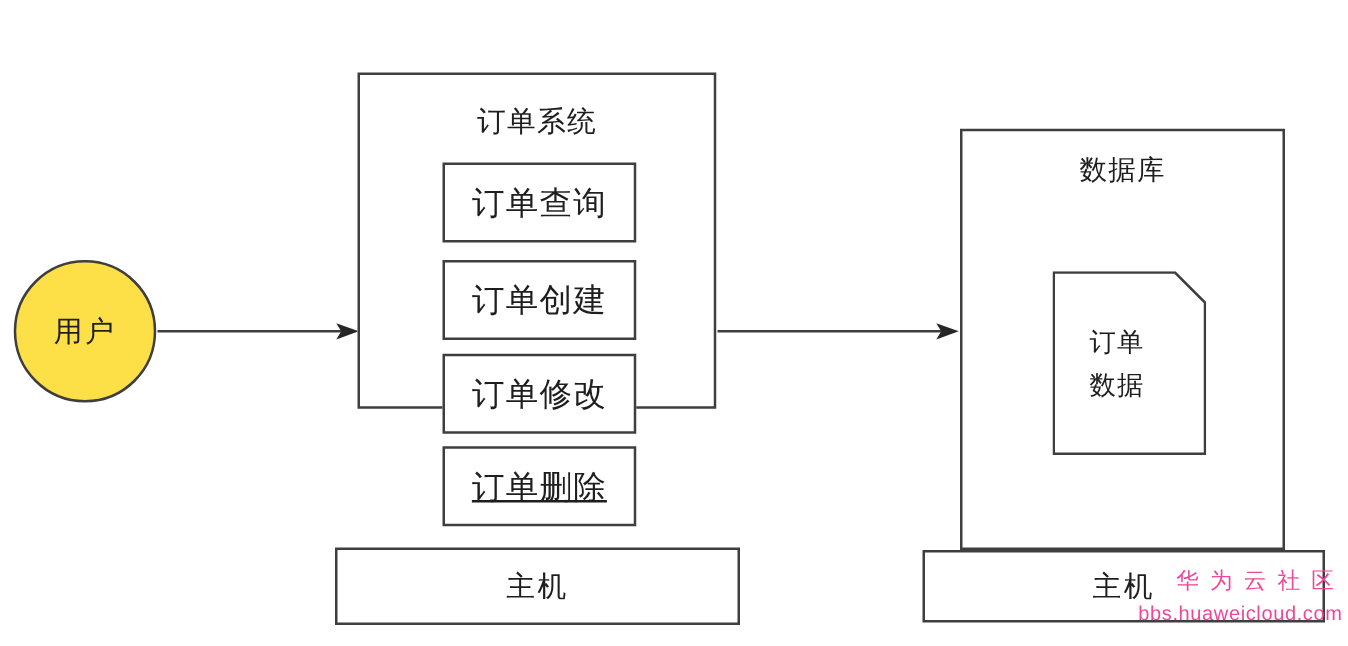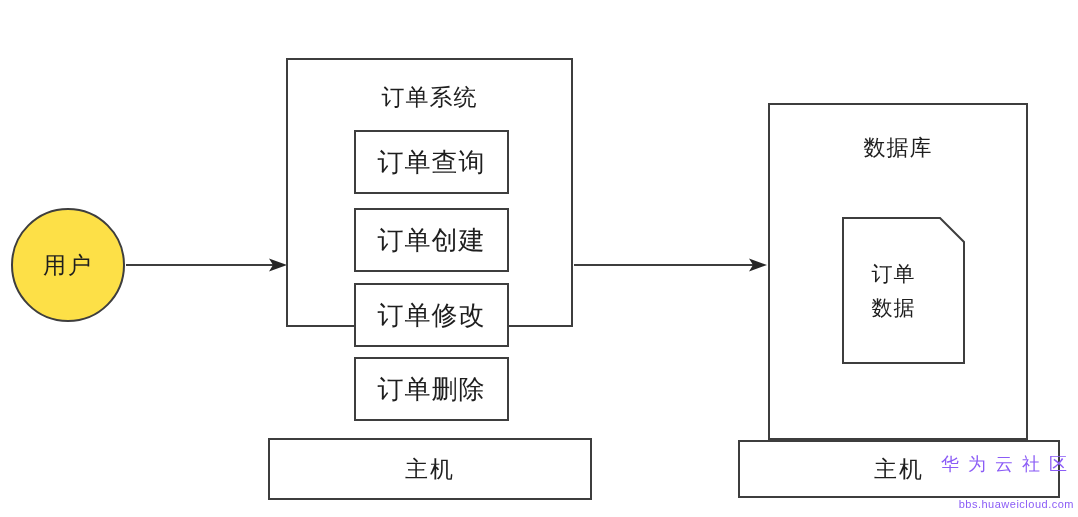--- a/index.html
+++ b/index.html
@@ -58,21 +58,21 @@
     width: 155px; height: 64px;
     border: 2px solid #3e3e3e;
     display: flex; align-items: center; justify-content: center;
     font-size: 26px;
     letter-spacing: 1px;
     background: #ffffff;
   }
   .module-0 { top: 70px; }
   .module-1 { top: 148px; }
   .module-2 { top: 223px; }
-  .module-3 { top: 297px; }
+  .module-3 { top: 297px; text-decoration: underline; }
 
   
   .host-box {
     border: 2px solid #3e3e3e;
     display: flex; align-items: center; justify-content: center;
     font-size: 23px;
     letter-spacing: 2px;
     background: #ffffff;
   }
   .host-left  { left: 268px; top: 438px; width: 324px; height: 62px; }
@@ -80,21 +80,21 @@
 
   
   .db-box {
     left: 768px; top: 103px;
     width: 260px; height: 337px;
     border: 2px solid #3e3e3e;
     background: #ffffff;
   }
   .db-title {
     position: absolute;
-    left: 0; top: 28px; width: 100%;
+    left: 0; top: 16px; width: 100%;
     text-align: center;
     font-size: 22px;
     letter-spacing: 1px;
   }
   .doc-shape {
     position: absolute;
     left: 72px; top: 112px;
     width: 123px; height: 147px;
   }
   .doc-label {
@@ -107,32 +107,32 @@
     line-height: 34px;
     letter-spacing: 1px;
     text-align: center;
   }
 
   
   .watermark {
     right: 2px; top: 452px;
     width: 200px;
     text-align: right;
-    color: #8b5cf6;
+    color: #ec4899;
     font-family: "Liberation Sans", "DejaVu Sans", sans-serif;
   }
   .watermark-line1 {
     font-size: 18px;
     letter-spacing: 9px;
     white-space: nowrap;
   }
   .watermark-line2 {
-    font-size: 11px;
+    font-size: 16px;
     letter-spacing: 0.5px;
-    margin-top: 22px;
+    margin-top: 7px;
     padding-right: 2px;
     white-space: nowrap;
   }
 </style>
 </head>
 <body>
 
 <div class="canvas">
 
   <svg class="arrows abs" viewBox="0 0 1078 517" xmlns="http://www.w3.org/2000/svg" aria-hidden="true">

